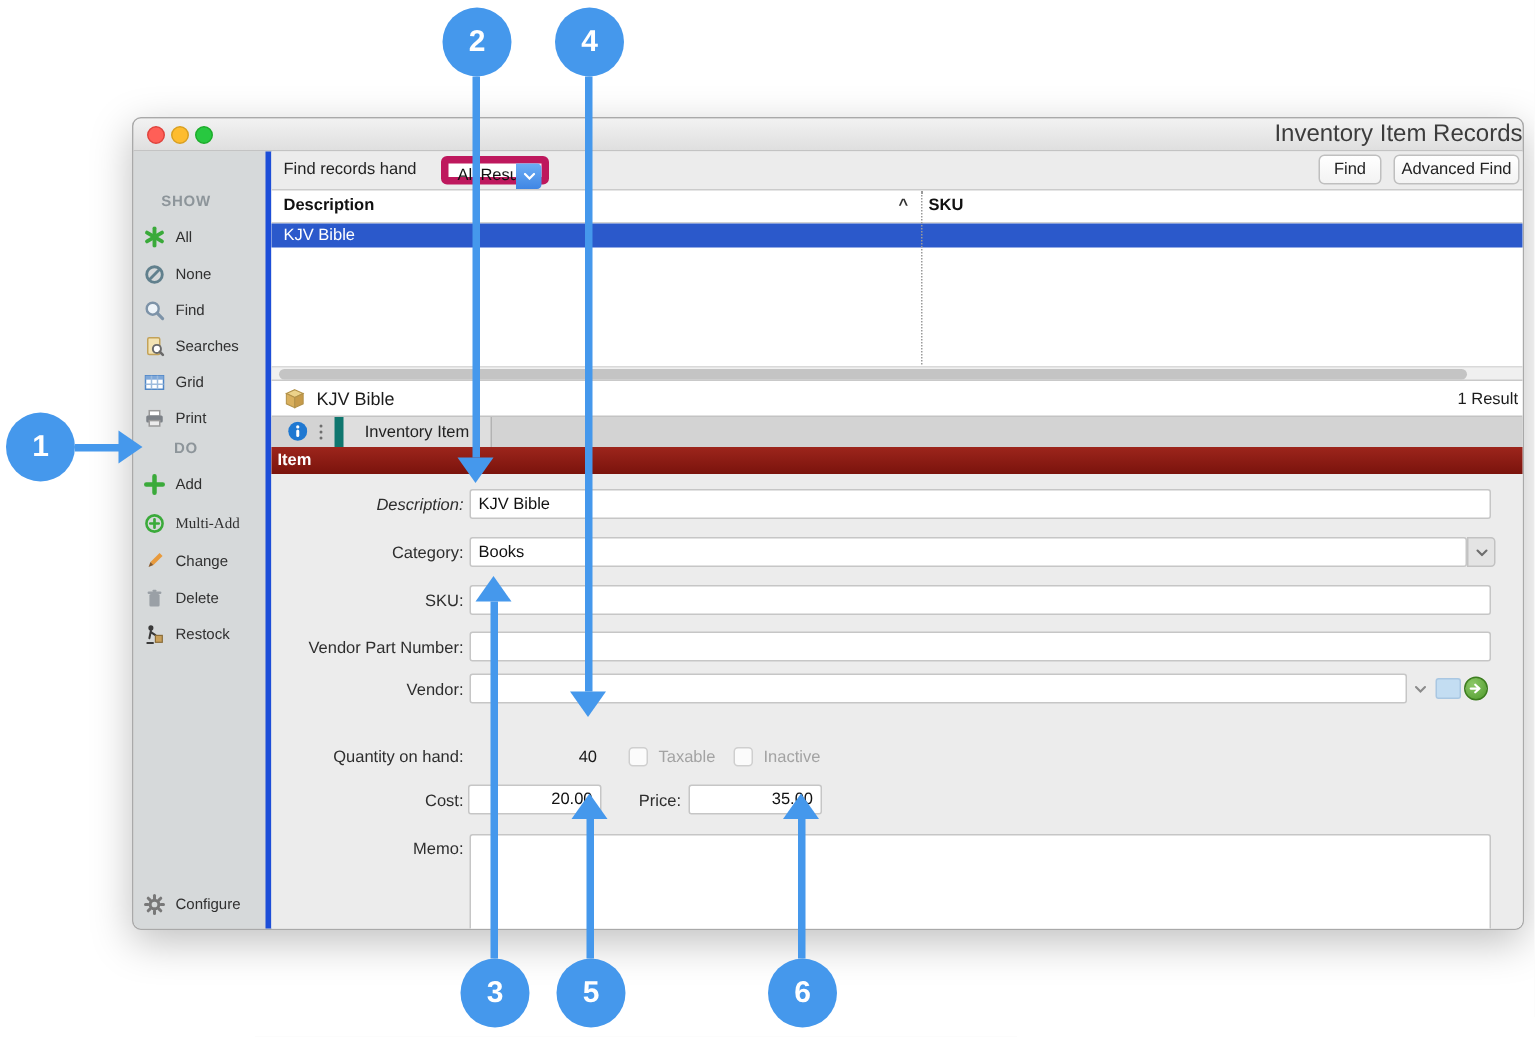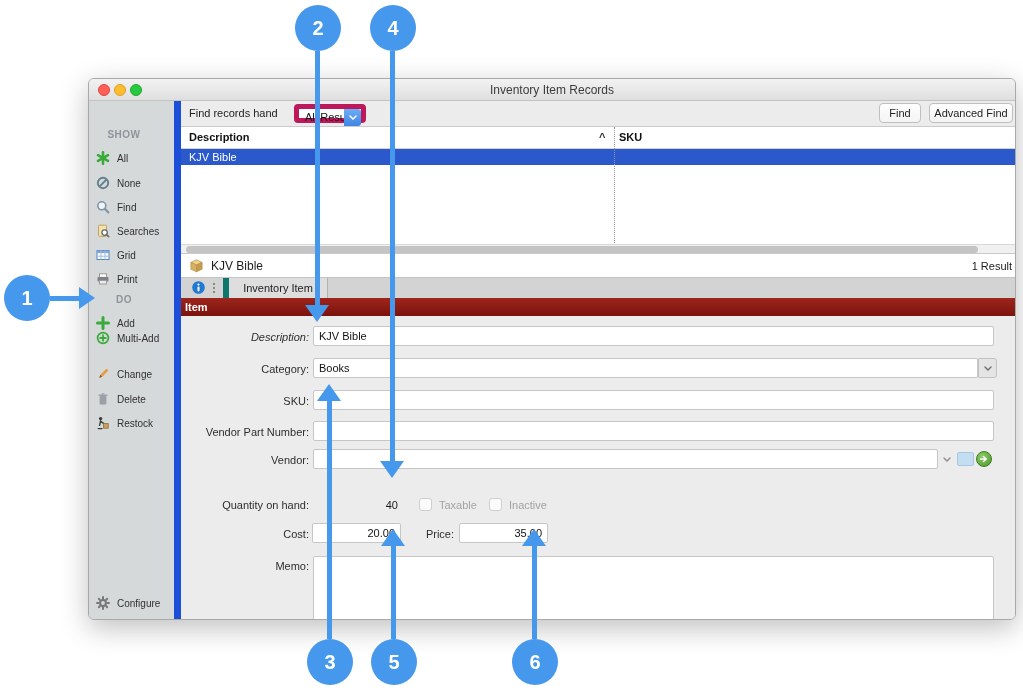--- a/index.html
+++ b/index.html
@@ -8,29 +8,29 @@
   .stage { position:relative; width:1023px; height:691px; background:#fff; overflow:hidden; cursor:default; }
   .abs { position:absolute; }
 
   
   .window { position:absolute; left:88px; top:78px; width:928px; height:542px;
             background:#ececec; border:1px solid #a9a9a9; border-radius:6px;
             box-shadow:0 8px 28px rgba(0,0,0,.25); overflow:hidden; }
   .titlebar { position:absolute; left:0; top:0; width:100%; height:22px;
               background:linear-gradient(#f2f2f2,#dfdfdf); border-bottom:1px solid #c3c3c3; }
   .title { position:absolute; left:0; right:0; top:0; height:22px; line-height:22px;
-           text-align:center; font-size:12px; color:#3c3c3c; }
+           text-align:right; font-size:16px; color:#3c3c3c; }
   .tl { position:absolute; top:5px; width:12px; height:12px; border-radius:50%; }
   .tl.red    { left:9px;  background:#ff5f57; border:1px solid #e0443e; }
   .tl.yellow { left:25px; background:#febc2e; border:1px solid #d9a022; }
   .tl.green  { left:41px; background:#28c840; border:1px solid #1dad2b; }
 
   
   .sidebar { position:absolute; left:0; top:22px; width:92px; height:520px;
-             background:#d6d9da; border-right:7px solid #1d4ed8; }
+             background:#d6d9da; border-right:4px solid #1d4ed8; }
   .side-hd { position:absolute; left:0; width:70px; height:14px; line-height:14px;
              text-align:center; font-size:10px; font-weight:bold; color:#8d959a; letter-spacing:.5px; }
   .side-item { position:absolute; left:6px; width:84px; height:20px; display:flex; align-items:center; }
   .side-item .ic { width:16px; height:16px; display:flex; align-items:center; justify-content:center; flex:0 0 16px; }
   .side-item .lb { margin-left:6px; font-size:10px; color:#303030; white-space:nowrap; }
 
   
   .main { position:absolute; left:92px; top:22px; width:836px; height:520px; background:#ececec; }
   .findbar { position:absolute; left:0; top:0; width:836px; height:25px; background:#ececec; }
   .findbar .flabel { position:absolute; left:8px; top:0; height:25px; line-height:25px; color:#222; }
@@ -184,21 +184,21 @@
 
       <div class="side-item" style="top:212px;">
         <span class="ic">
           <svg width="14" height="14" viewBox="0 0 14 14">
               <path d="M7 1.5v11M1.5 7h11" stroke="#3aaa3a" stroke-width="3" stroke-linecap="round"></path>
             </svg>
         </span>
         <span class="lb">Add</span>
       </div>
 
-      <div class="side-item" style="top:227px;">
+      <div class="side-item" style="top:238px;font-family:Liberation Serif, serif;">
         <span class="ic">
           <svg width="14" height="14" viewBox="0 0 14 14">
               <circle cx="7" cy="7" r="5.4" fill="none" stroke="#3aaa3a" stroke-width="1.7"></circle>
               <path d="M7 4.2v5.6M4.2 7h5.6" stroke="#3aaa3a" stroke-width="1.8" stroke-linecap="round"></path>
             </svg>
         </span>
         <span class="lb">Multi-Add</span>
       </div>
 
       <div class="side-item" style="top:263px;">

